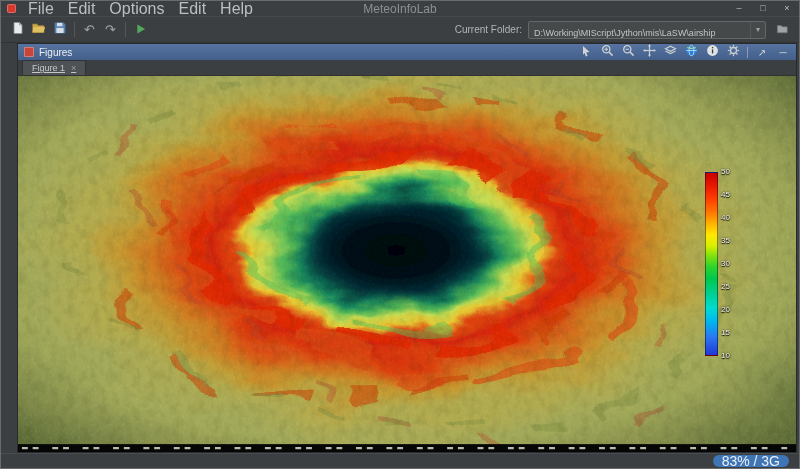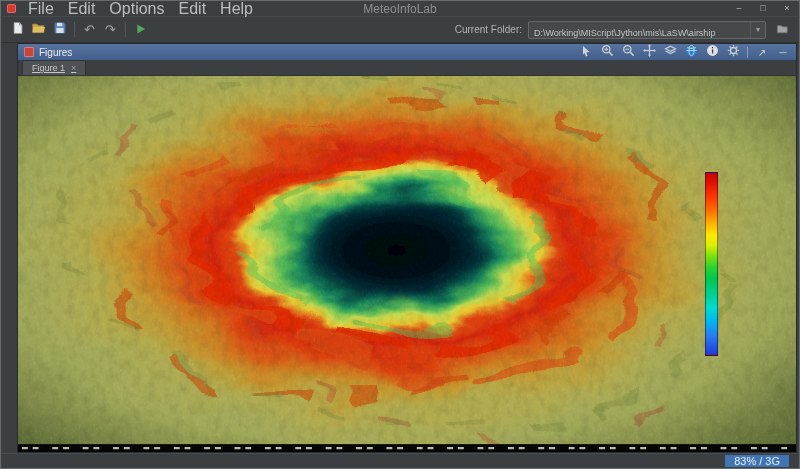--- a/index.html
+++ b/index.html
@@ -88,22 +88,22 @@
     font-size: 8px; line-height: 8px; color: #f2f3ef; text-shadow: 0 0 2px #000, 0 1px 1px #000;
   }
 
   
   .statusbar {
     position: absolute; left: 0; right: 0; bottom: 0; height: 15px;
     background: #3c3f41; border-top: 1px solid #4a4d4f;
     display: flex; align-items: center; justify-content: flex-end; padding: 0 10px;
   }
   .mem-badge {
-    background: #3f74b5; color: #eaf1fa; font-size: 11px; line-height: 12px;
-    height: 12px; padding: 0 9px; border-radius: 0;
+    background: #3f74b5; color: #eaf1fa; font-size: 14px; line-height: 12px;
+    height: 12px; padding: 0 9px; border-radius: 6px;
   }
 </style>
 </head>
 <body>
 
 <div class="app">
 
   <div class="titlebar">
     <div class="app-icon"></div>
     <span class="menu-item">File</span>
@@ -331,20 +331,31 @@
         <ellipse cx="386" cy="177" rx="100" ry="54" fill="url(#eyeg)" filter="url(#soft)"></ellipse>
         <rect width="794" height="382" fill="url(#vig)"></rect>
         <rect width="794" height="382" filter="url(#grainlight)" opacity="0.5" style="mix-blend-mode:soft-light"></rect>
         <rect width="794" height="382" filter="url(#graindark)" opacity="0.28" style="mix-blend-mode:multiply"></rect>
 
         <rect x="0" y="374" width="794" height="8" fill="#060606"></rect>
         <line x1="4" y1="378" x2="790" y2="378" stroke="#d8dcc8" stroke-width="2.2" stroke-dasharray="6 5 6 14" opacity="0.85"></line>
       </svg>
 
       <div class="colorbar"></div>
+      <div class="cb-labels">
+        <span>50</span>
+        <span>45</span>
+        <span>40</span>
+        <span>35</span>
+        <span>30</span>
+        <span>25</span>
+        <span>20</span>
+        <span>15</span>
+        <span>10</span>
+      </div>
     </div>
   </div>
 
   <div class="statusbar">
     <span class="mem-badge">83% / 3G</span>
   </div>
 
 </div>
 
 </body></html>

